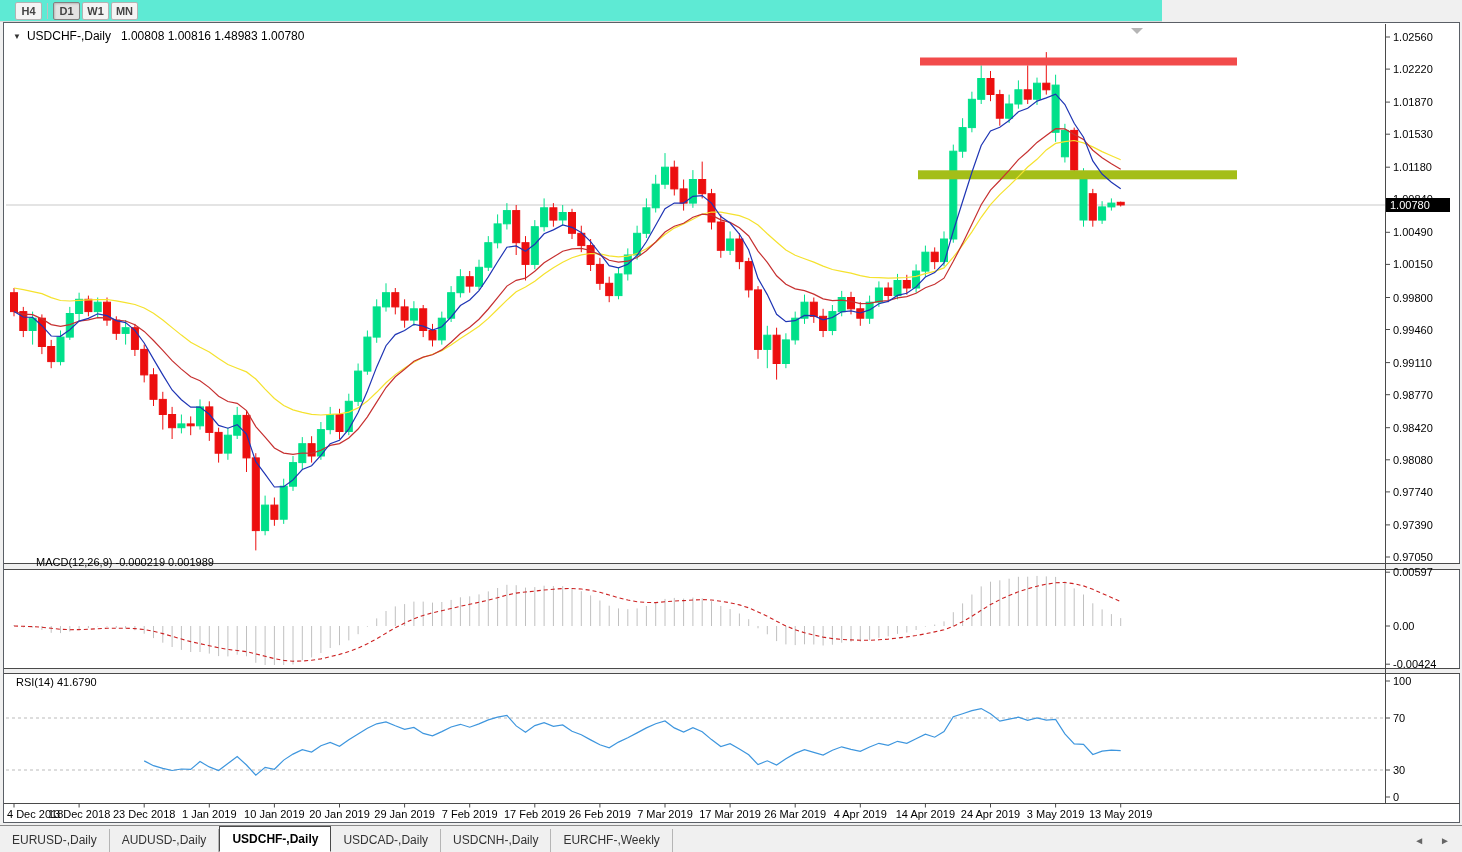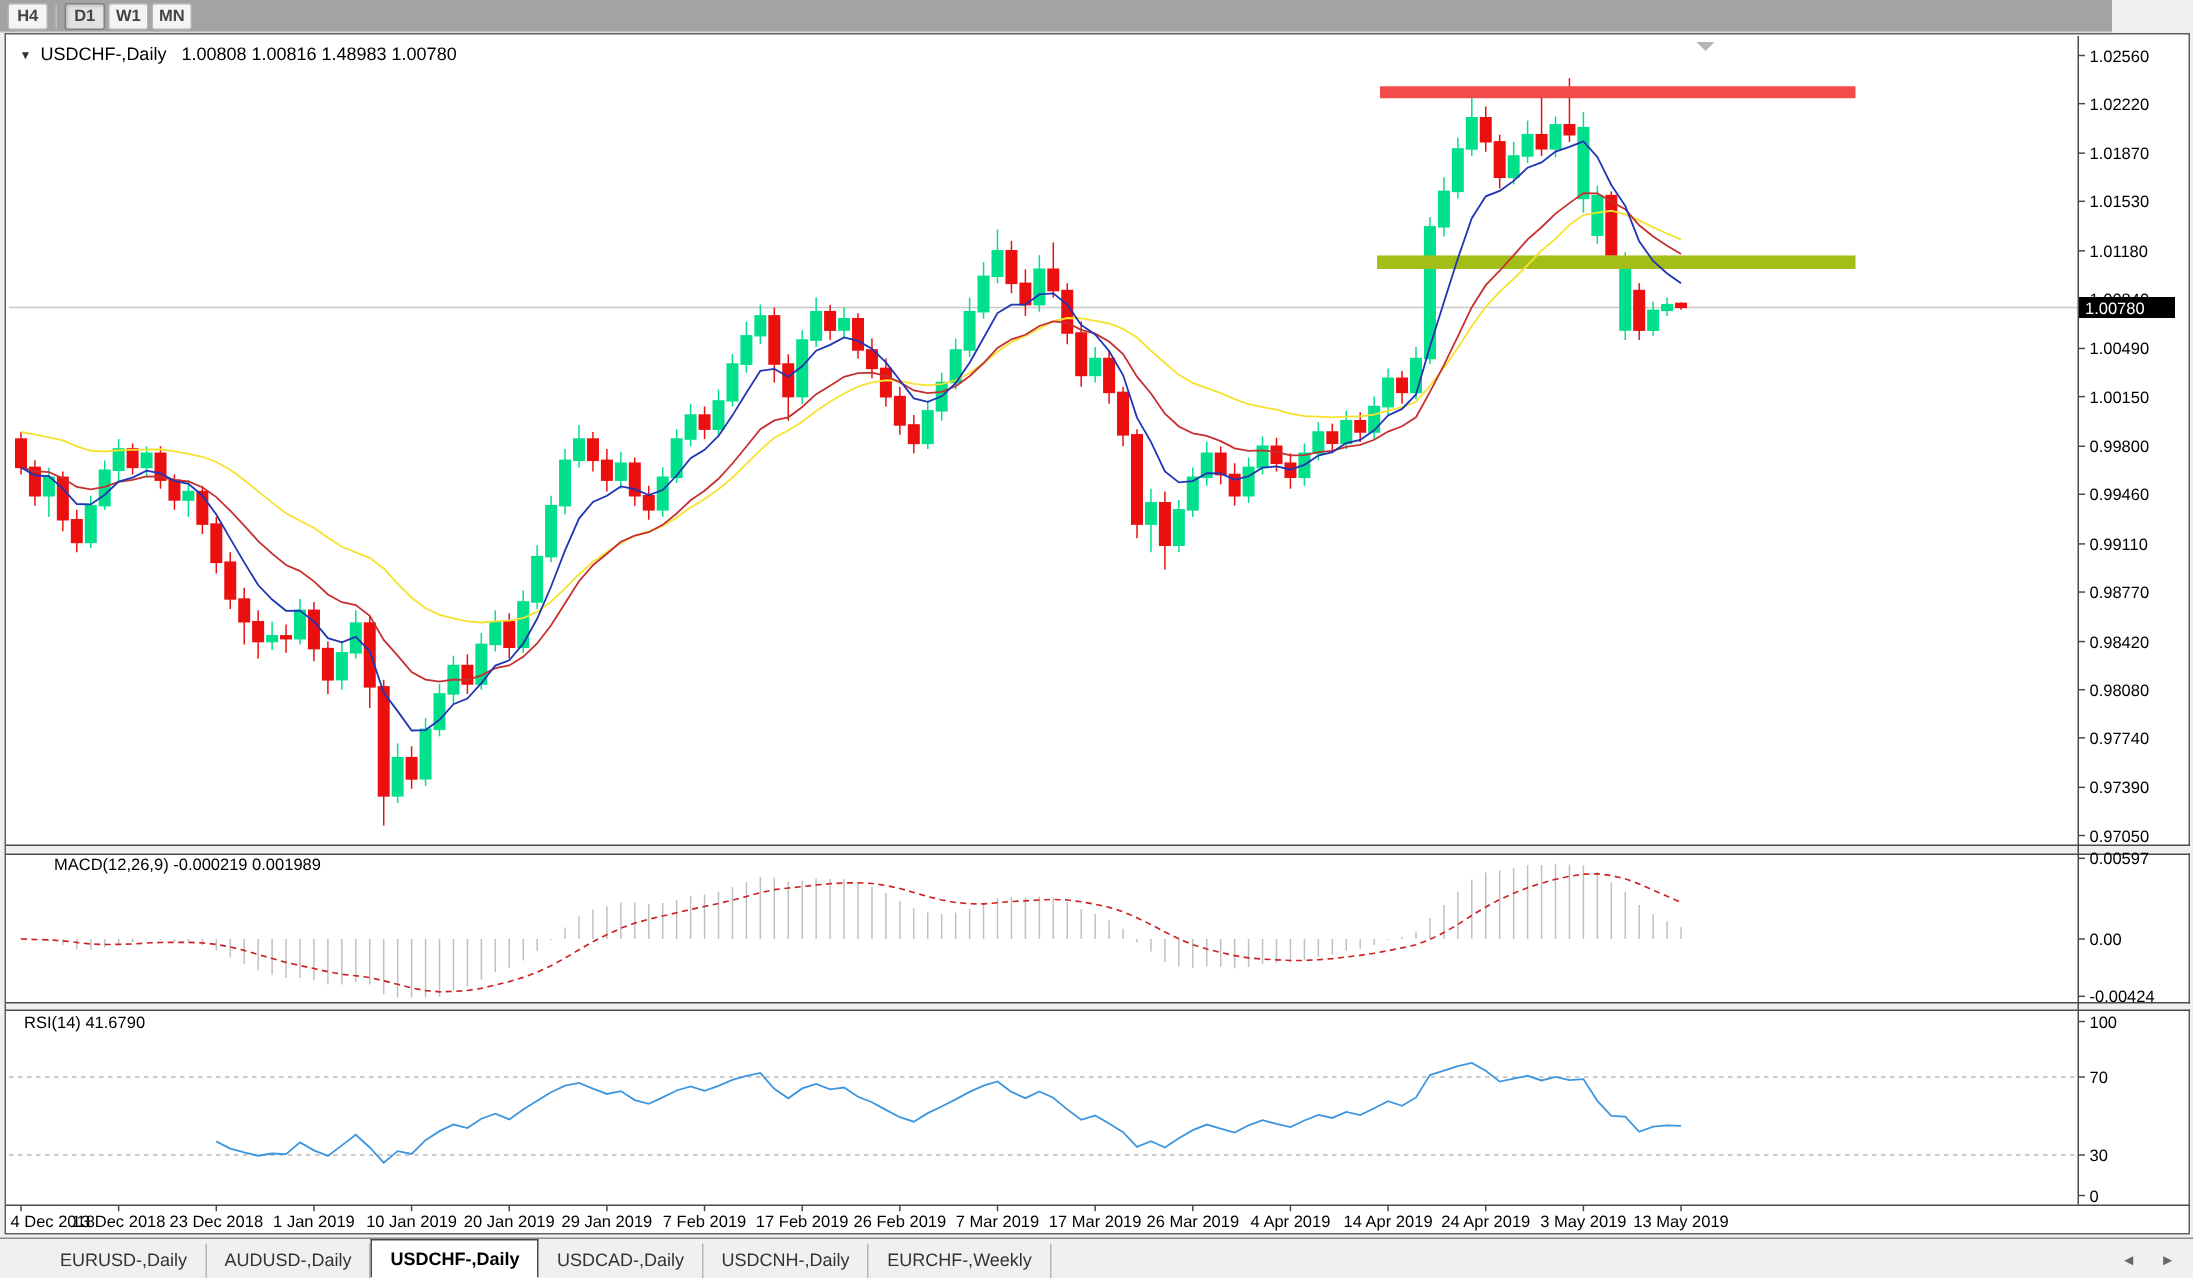--- a/index.html
+++ b/index.html
@@ -1,22 +1,22 @@
 <!DOCTYPE html>
 <html><head>
 <meta charset="utf-8">
 <style>
   * { box-sizing: border-box; margin: 0; padding: 0; }
   html,body { width:1462px; height:852px; overflow:hidden; background:#f0f0f0;
               font-family:"Liberation Sans", sans-serif; }
 
   
-  .toolbar { position:absolute; left:0; top:0; width:1408px; height:22px;
-             background:#a3a3a3; border-bottom:1px solid #d9d9d9;
-             display:flex; align-items:center; padding-left:5px; }
+  .toolbar { position:absolute; left:0; top:0; width:1162px; height:22px;
+             background:#5eead4; border-bottom:1px solid #d9d9d9;
+             display:flex; align-items:center; padding-left:15px; }
   .tfbtn { width:27px; height:18px; margin-right:2px; font:600 11px "Liberation Sans",sans-serif;
            color:#444; background:#f4f4f4; border:1px solid #b3b3b3; border-radius:2px;
            display:flex; align-items:center; justify-content:center; cursor:default; }
   .tfbtn.active { background:#e2e2e2; border-color:#808080; box-shadow: inset 1px 1px 2px rgba(0,0,0,.18); }
   .tbsep { width:1px; height:16px; background:#c0c0c0; margin:0 5px 0 3px; }
 
   
   .chartwin { position:absolute; left:3px; top:22px; width:1457px; height:801px;
               background:#ffffff; border:1px solid #5a5f66; }
   #chart-svg { position:absolute; left:4px; top:24px; width:1456px; height:798px; }
@@ -25,21 +25,21 @@
   .paneLabel { position:absolute; font:11px "Liberation Sans",sans-serif; color:#000;
                white-space:pre; z-index:5; }
   .titleRow { position:absolute; left:13px; top:29px; z-index:5; display:flex;
               align-items:center; font:12px "Liberation Sans",sans-serif; color:#000; }
   .titleRow .dd { font-size:8px; color:#333; margin-right:6px; }
   .titleRow .sym { margin-right:10px; }
 
   
   .tabstrip { position:absolute; left:0; top:825px; width:1462px; height:27px;
               background:#f0f0f0; border-top:1px solid #8a8a8a;
-              display:flex; align-items:flex-end; padding-left:28px;
+              display:flex; align-items:flex-end; 
               font:12px "Liberation Sans",sans-serif; }
   .tab { padding:4px 12px 5px 12px; color:#333; border-right:1px solid #b5b5b5;
          cursor:default; white-space:nowrap; }
   .tab.active { background:#ffffff; border:1px solid #4a4a4a; border-bottom:1px solid #fff;
                 font-weight:bold; color:#000; margin-top:-2px; padding-top:5px; }
   .tabArrows { margin-left:auto; margin-right:12px; display:flex; gap:16px;
                align-items:center; padding-bottom:6px; color:#666; font-size:10px; }
 </style>
 </head>
 <body>
@@ -533,21 +533,21 @@
       <text x="1393" y="801.0" font-size="11" fill="#000">0</text>
     </g>
   </svg>
 
 <div class="titleRow">
   <span class="dd">▼</span>
   <span class="sym">USDCHF-,Daily</span>
   <span class="ohlc">1.00808 1.00816 1.48983 1.00780</span>
 </div>
 
-<div class="paneLabel" style="left:11px; top:571px;padding-left:25px;">MACD(12,26,9) -0.000219 0.001989</div>
+<div class="paneLabel" style="left:11px; top:556px;padding-left:25px;">MACD(12,26,9) -0.000219 0.001989</div>
 <div class="paneLabel" style="left:16px; top:676px;">RSI(14) 41.6790</div>
 
 <div class="tabstrip">
   <span class="tab">EURUSD-,Daily</span>
   <span class="tab">AUDUSD-,Daily</span>
   <span class="tab active">USDCHF-,Daily</span>
   <span class="tab">USDCAD-,Daily</span>
   <span class="tab">USDCNH-,Daily</span>
   <span class="tab">EURCHF-,Weekly</span>
   <span class="tabArrows">

